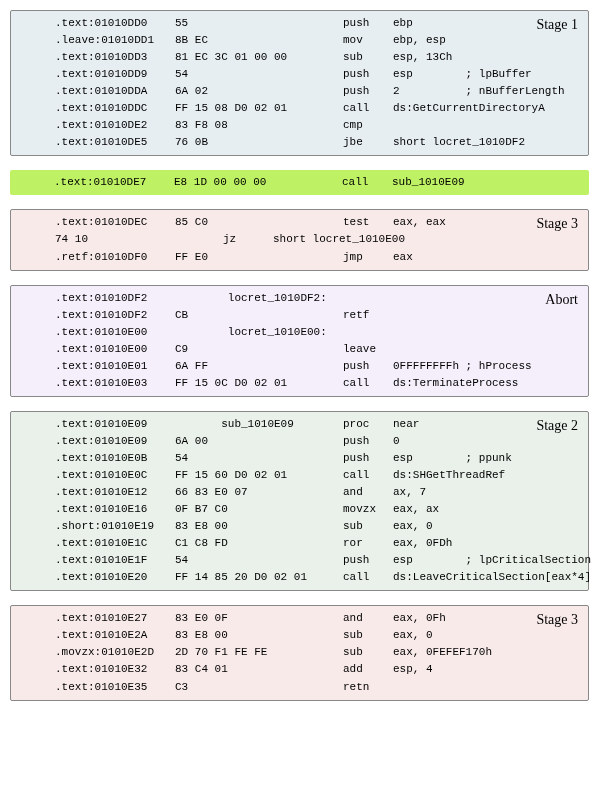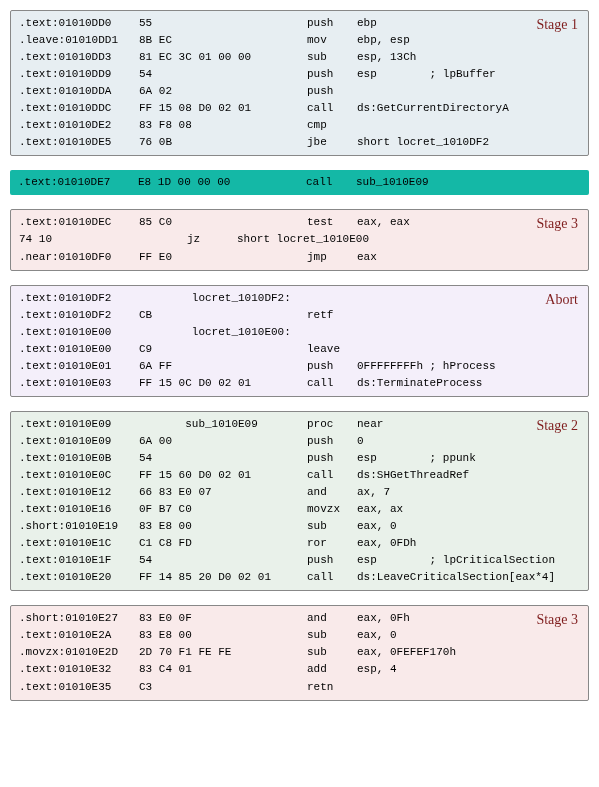--- a/index.html
+++ b/index.html
@@ -14,64 +14,65 @@
   }
   .block {
     border: 1px solid #888;
     border-radius: 2px;
     margin-bottom: 14px;
     padding: 4px 8px 4px 8px;
     position: relative;
     box-sizing: border-box;
   }
   .bg-stage1 { background: #e7eef2; }
-  .bg-single { background: #14b8a6; border: none; padding-left: 8px; }
+  .bg-single { background: #bef264; border: none; padding-left: 8px; }
   .bg-stage3 { background: #f9eaea; }
   .bg-abort  { background: #f4effa; }
   .bg-stage2 { background: #e9f1ea; }
   .row {
     display: flex;
     white-space: pre;
+    margin-left: 36px;
   }
   .c-addr { width: 120px; flex: 0 0 120px; }
   .c-hex  { width: 168px; flex: 0 0 168px; }
   .c-mn   { width: 50px;  flex: 0 0 50px; }
   .c-op   { flex: 1 1 auto; }
   .stage-label {
     position: absolute;
     top: 3px;
     right: 10px;
     font-family: Georgia, "Times New Roman", serif;
     font-size: 14px;
-    color: #7f1d1d;
+    color: #000000;
   }
 </style>
 </head>
 <body>
 
 <div id="root">
     <div class="block bg-stage1">
       <div class="stage-label">Stage 1</div>
       <div class="row"><span class="c-addr">.text:01010DD0</span><span class="c-hex">55</span><span class="c-mn">push</span><span class="c-op">ebp</span></div>
       <div class="row"><span class="c-addr">.leave:01010DD1</span><span class="c-hex">8B EC</span><span class="c-mn">mov</span><span class="c-op">ebp, esp</span></div>
       <div class="row"><span class="c-addr">.text:01010DD3</span><span class="c-hex">81 EC 3C 01 00 00</span><span class="c-mn">sub</span><span class="c-op">esp, 13Ch</span></div>
       <div class="row"><span class="c-addr">.text:01010DD9</span><span class="c-hex">54</span><span class="c-mn">push</span><span class="c-op">esp        ; lpBuffer</span></div>
-      <div class="row"><span class="c-addr">.text:01010DDA</span><span class="c-hex">6A 02</span><span class="c-mn">push</span></div>
+      <div class="row"><span class="c-addr">.text:01010DDA</span><span class="c-hex">6A 02</span><span class="c-mn">push</span><span class="c-op">2          ; nBufferLength</span></div>
       <div class="row"><span class="c-addr">.text:01010DDC</span><span class="c-hex">FF 15 08 D0 02 01</span><span class="c-mn">call</span><span class="c-op">ds:GetCurrentDirectoryA</span></div>
       <div class="row"><span class="c-addr">.text:01010DE2</span><span class="c-hex">83 F8 08</span><span class="c-mn">cmp</span></div>
       <div class="row"><span class="c-addr">.text:01010DE5</span><span class="c-hex">76 0B</span><span class="c-mn">jbe</span><span class="c-op">short locret_1010DF2</span></div>
     </div>
     <div class="block bg-single">
       <div class="row"><span class="c-addr">.text:01010DE7</span><span class="c-hex">E8 1D 00 00 00</span><span class="c-mn">call</span><span class="c-op">sub_1010E09</span></div>
     </div>
     <div class="block bg-stage3">
       <div class="stage-label">Stage 3</div>
       <div class="row"><span class="c-addr">.text:01010DEC</span><span class="c-hex">85 C0</span><span class="c-mn">test</span><span class="c-op">eax, eax</span></div>
       <div class="row"><span class="c-hex">74 10</span><span class="c-mn">jz</span><span class="c-op">short locret_1010E00</span></div>
-      <div class="row"><span class="c-addr">.near:01010DF0</span><span class="c-hex">FF E0</span><span class="c-mn">jmp</span><span class="c-op">eax</span></div>
+      <div class="row"><span class="c-addr">.retf:01010DF0</span><span class="c-hex">FF E0</span><span class="c-mn">jmp</span><span class="c-op">eax</span></div>
     </div>
     <div class="block bg-abort">
       <div class="stage-label">Abort</div>
       <div class="row"><span class="c-addr">.text:01010DF2</span><span class="c-hex">        locret_1010DF2:</span><span class="c-mn"></span><span class="c-op"></span></div>
       <div class="row"><span class="c-addr">.text:01010DF2</span><span class="c-hex">CB</span><span class="c-mn">retf</span><span class="c-op"></span></div>
       <div class="row"><span class="c-addr">.text:01010E00</span><span class="c-hex">        locret_1010E00:</span><span class="c-mn"></span><span class="c-op"></span></div>
       <div class="row"><span class="c-addr">.text:01010E00</span><span class="c-hex">C9</span><span class="c-mn">leave</span><span class="c-op"></span></div>
       <div class="row"><span class="c-addr">.text:01010E01</span><span class="c-hex">6A FF</span><span class="c-mn">push</span><span class="c-op">0FFFFFFFFh ; hProcess</span></div>
       <div class="row"><span class="c-addr">.text:01010E03</span><span class="c-hex">FF 15 0C D0 02 01</span><span class="c-mn">call</span><span class="c-op">ds:TerminateProcess</span></div>
     </div>
@@ -83,19 +84,19 @@
       <div class="row"><span class="c-addr">.text:01010E0C</span><span class="c-hex">FF 15 60 D0 02 01</span><span class="c-mn">call</span><span class="c-op">ds:SHGetThreadRef</span></div>
       <div class="row"><span class="c-addr">.text:01010E12</span><span class="c-hex">66 83 E0 07</span><span class="c-mn">and</span><span class="c-op">ax, 7</span></div>
       <div class="row"><span class="c-addr">.text:01010E16</span><span class="c-hex">0F B7 C0</span><span class="c-mn">movzx</span><span class="c-op">eax, ax</span></div>
       <div class="row"><span class="c-addr">.short:01010E19</span><span class="c-hex">83 E8 00</span><span class="c-mn">sub</span><span class="c-op">eax, 0</span></div>
       <div class="row"><span class="c-addr">.text:01010E1C</span><span class="c-hex">C1 C8 FD</span><span class="c-mn">ror</span><span class="c-op">eax, 0FDh</span></div>
       <div class="row"><span class="c-addr">.text:01010E1F</span><span class="c-hex">54</span><span class="c-mn">push</span><span class="c-op">esp        ; lpCriticalSection</span></div>
       <div class="row"><span class="c-addr">.text:01010E20</span><span class="c-hex">FF 14 85 20 D0 02 01</span><span class="c-mn">call</span><span class="c-op">ds:LeaveCriticalSection[eax*4]</span></div>
     </div>
     <div class="block bg-stage3">
       <div class="stage-label">Stage 3</div>
-      <div class="row"><span class="c-addr">.short:01010E27</span><span class="c-hex">83 E0 0F</span><span class="c-mn">and</span><span class="c-op">eax, 0Fh</span></div>
+      <div class="row"><span class="c-addr">.text:01010E27</span><span class="c-hex">83 E0 0F</span><span class="c-mn">and</span><span class="c-op">eax, 0Fh</span></div>
       <div class="row"><span class="c-addr">.text:01010E2A</span><span class="c-hex">83 E8 00</span><span class="c-mn">sub</span><span class="c-op">eax, 0</span></div>
       <div class="row"><span class="c-addr">.movzx:01010E2D</span><span class="c-hex">2D 70 F1 FE FE</span><span class="c-mn">sub</span><span class="c-op">eax, 0FEFEF170h</span></div>
       <div class="row"><span class="c-addr">.text:01010E32</span><span class="c-hex">83 C4 01</span><span class="c-mn">add</span><span class="c-op">esp, 4</span></div>
       <div class="row"><span class="c-addr">.text:01010E35</span><span class="c-hex">C3</span><span class="c-mn">retn</span><span class="c-op"></span></div>
     </div>
   </div>
 
 </body></html>

